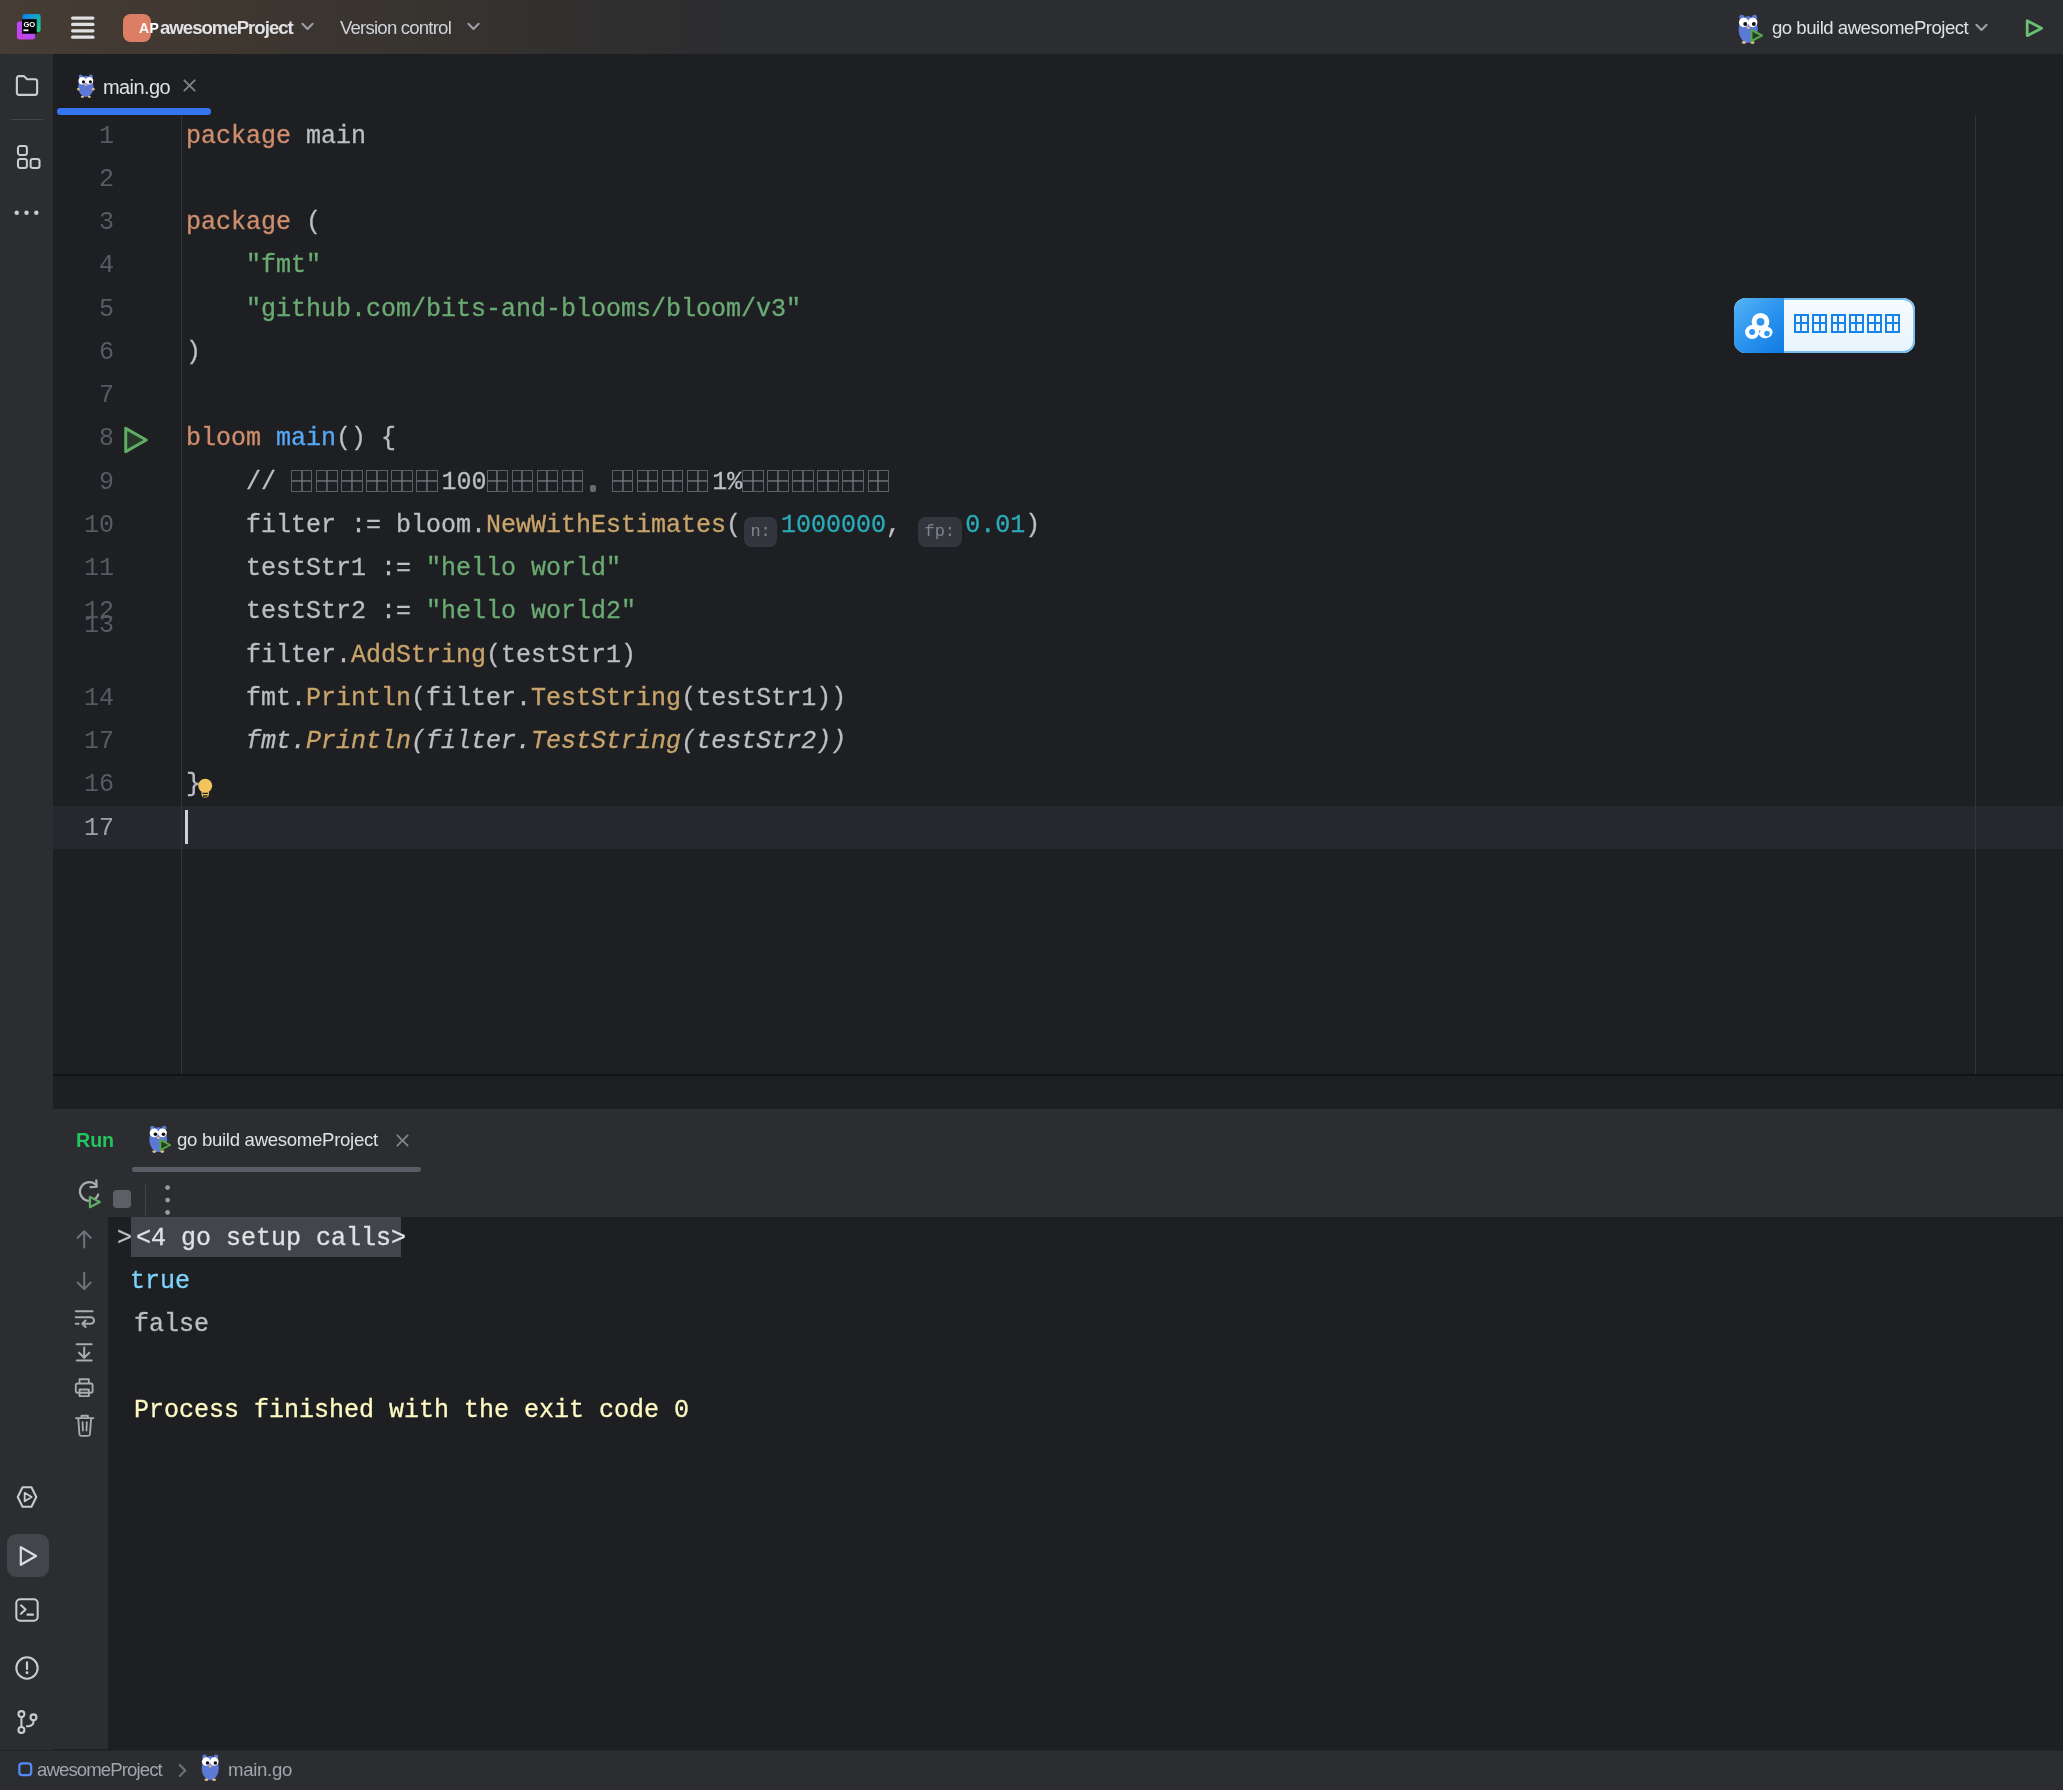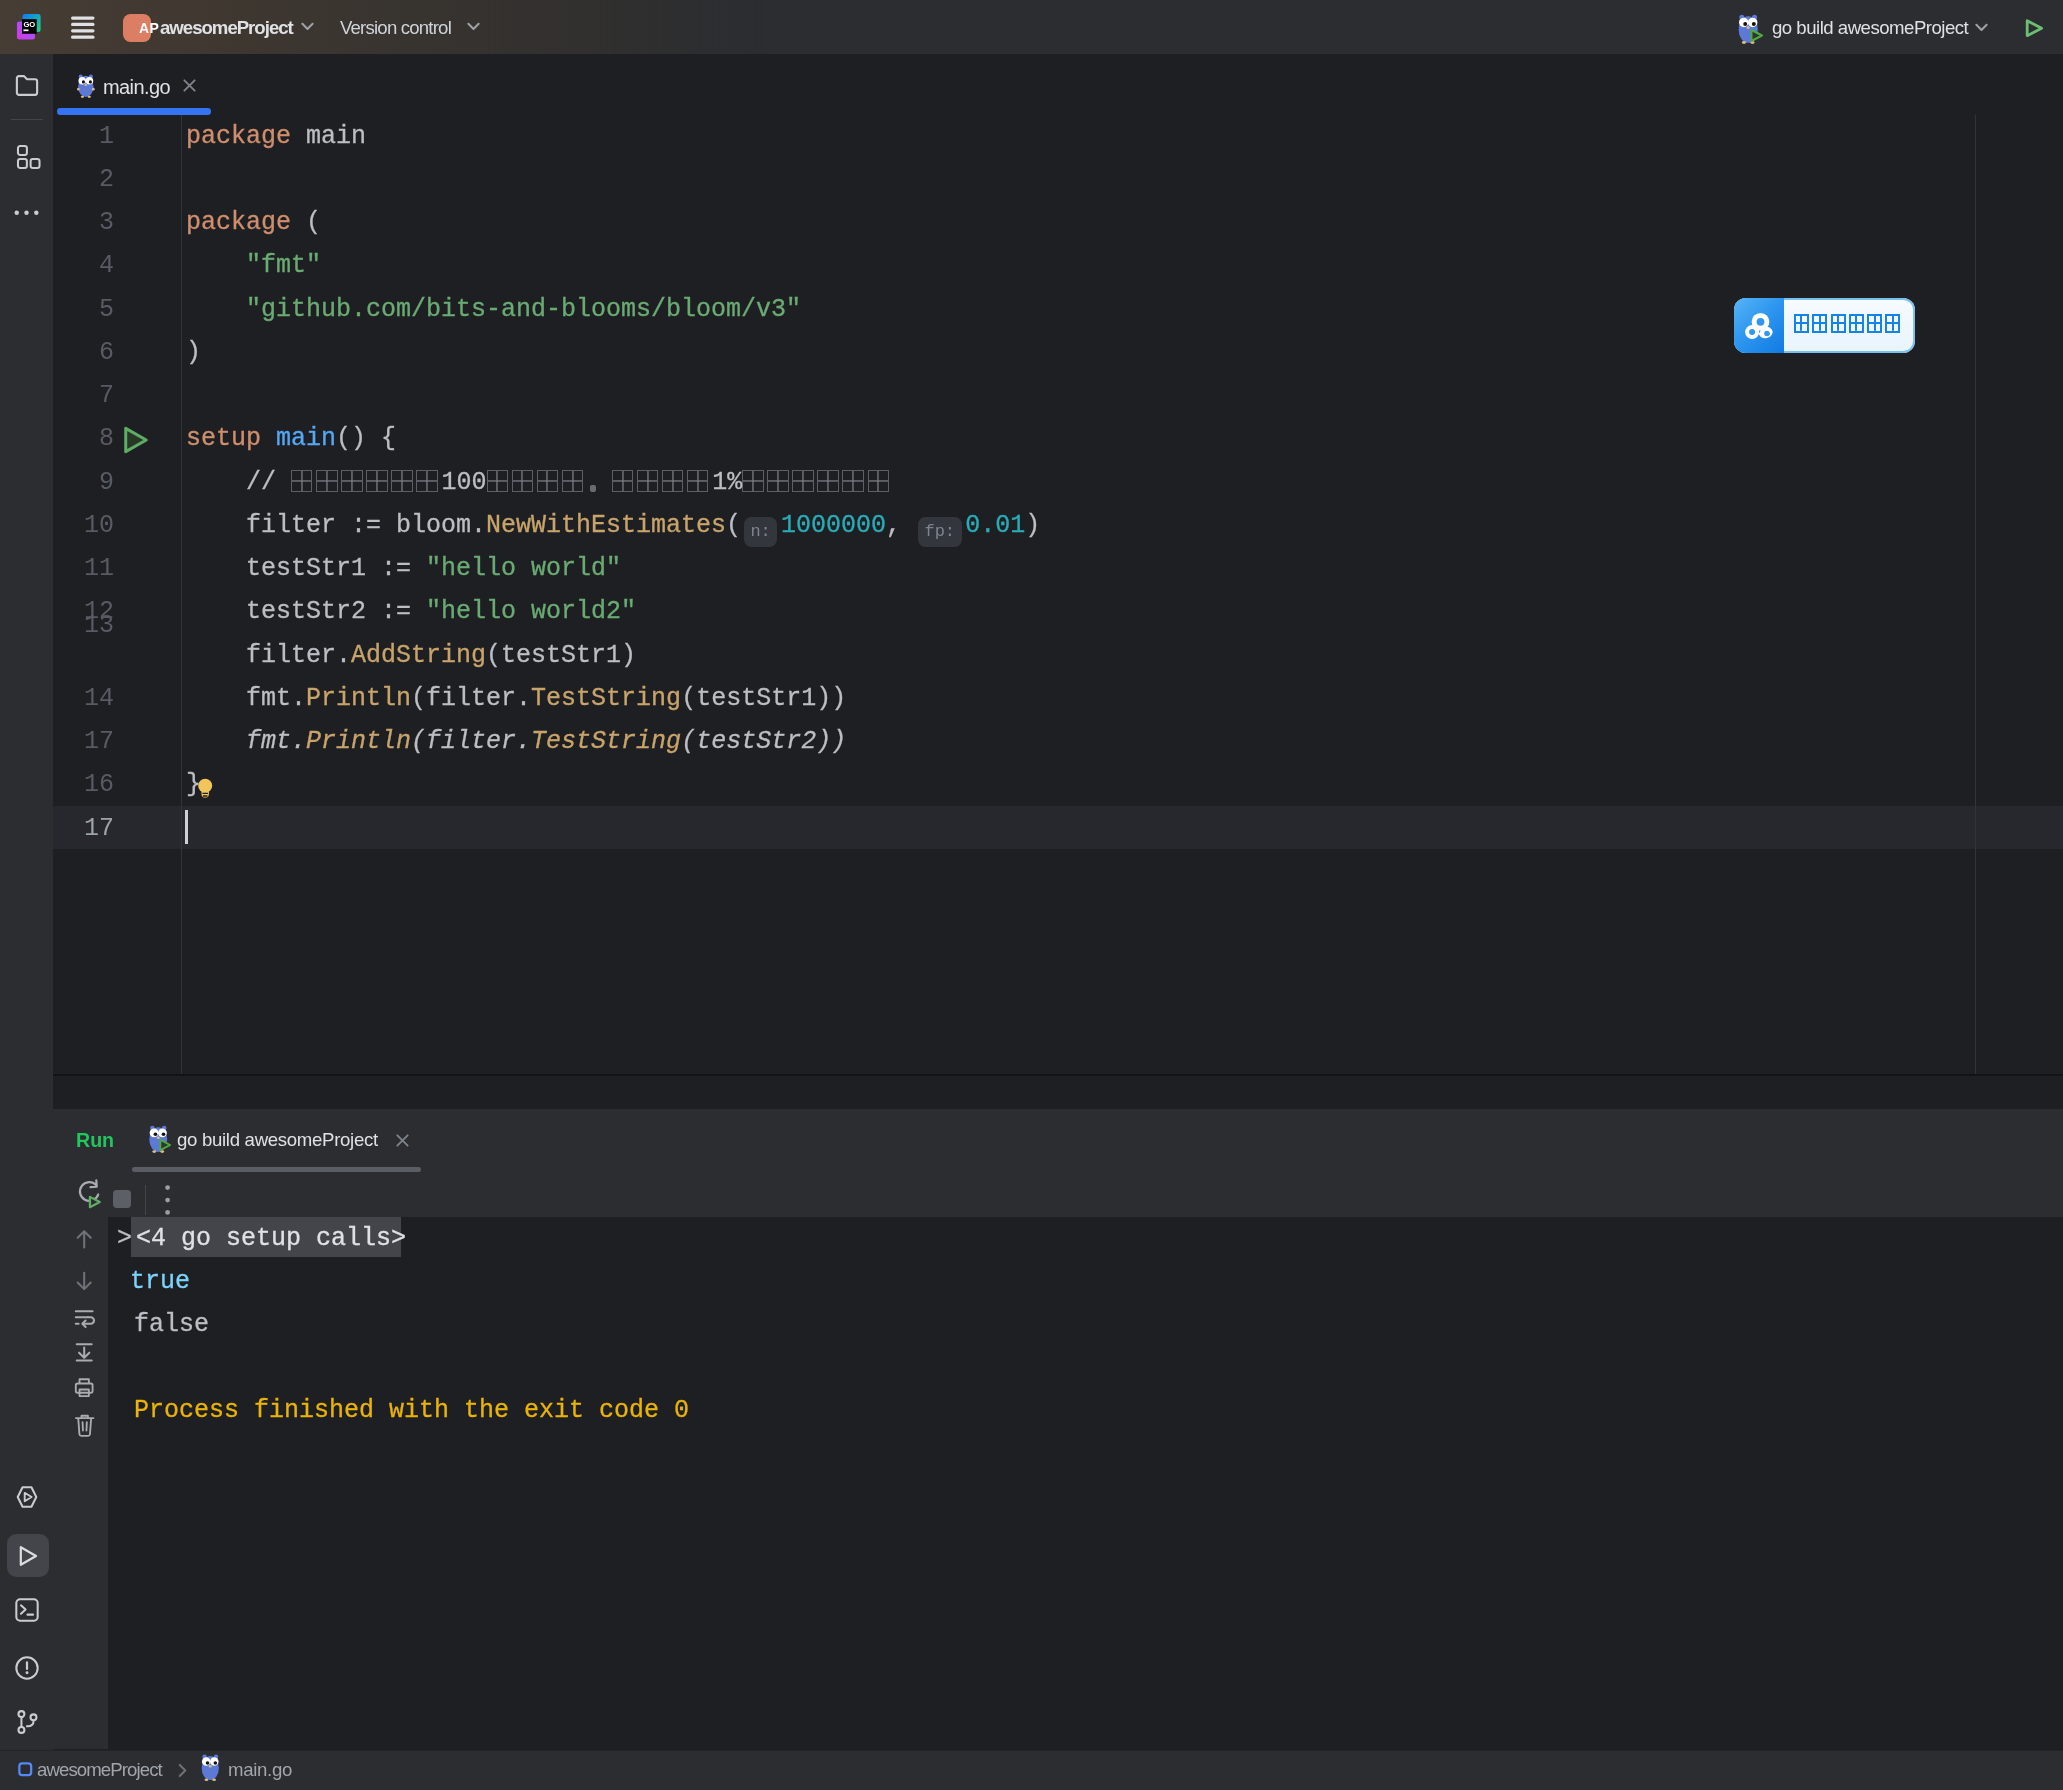--- a/index.html
+++ b/index.html
@@ -56,42 +56,42 @@
 <div class="ln" style="top:677px;">14</div>
 <div class="ln" style="top:720px;">17</div>
 <div class="ln" style="top:763px;">16</div>
 <div class="ln" style="top:807px;color:#9EA2A9;">17</div>
 
 <div class="cl mono" style="top:115px;"><span class="kw">package</span> main</div>
 <div class="cl mono" style="top:201px;"><span class="kw">package</span> (</div>
 <div class="cl mono" style="top:244px;">    <span class="str">"fmt"</span></div>
 <div class="cl mono" style="top:288px;">    <span class="str">"github.com/bits-and-blooms/bloom/v3"</span></div>
 <div class="cl mono" style="top:331px;">)</div>
-<div class="cl mono" style="top:417px;"><span class="kw">setup</span> <span class="decl">main</span>() {</div>
+<div class="cl mono" style="top:417px;"><span class="kw">bloom</span> <span class="decl">main</span>() {</div>
 <div class="cl mono cmt" style="top:461px;">    // <span class="cjk"></span><span class="cjk"></span><span class="cjk"></span><span class="cjk"></span><span class="cjk"></span><span class="cjk"></span>100<span class="cjk"></span><span class="cjk"></span><span class="cjk"></span><span class="cjk"></span><span style="display:inline-block;width:25px;"><span style="display:inline-block;width:6.5px;height:6.5px;border-radius:1.9px;background:rgba(122,127,134,0.8);vertical-align:-2.8px;margin-left:2.8px;"></span></span><span class="cjk"></span><span class="cjk"></span><span class="cjk"></span><span class="cjk"></span>1%<span class="cjk"></span><span class="cjk"></span><span class="cjk"></span><span class="cjk"></span><span class="cjk"></span><span class="cjk"></span></div>
 <div class="cl mono" style="top:504px;">    filter := bloom.<span class="fn">NewWithEstimates</span>(<span class="inlay" style="margin-left:2.8px;margin-right:3.7px;">n:</span><span class="num">1000000</span>, <span class="inlay" style="margin-left:1.9px;margin-right:3.7px;">fp:</span><span class="num">0.01</span>)</div>
 <div class="cl mono" style="top:547px;">    testStr1 := <span class="str">"hello world"</span></div>
 <div class="cl mono" style="top:590px;">    testStr2 := <span class="str">"hello world2"</span></div>
 <div class="cl mono" style="top:634px;">    filter.<span class="fn">AddString</span>(testStr1)</div>
 <div class="cl mono" style="top:677px;">    fmt.<span class="fn">Println</span>(filter.<span class="fn">TestString</span>(testStr1))</div>
 <div class="cl mono" style="top:720px;font-style:italic;">    fmt.<span class="fn">Println</span>(filter.<span class="fn">TestString</span>(testStr2))</div>
 <div class="cl mono" style="top:763px;">}</div>
 
 <div class="abs ui" style="left:76px;top:1129px;font-size:19.6px;font-weight:bold;color:#22c55e;line-height:22.4px;">Run</div>
 <div class="abs ui" style="left:177px;top:1129px;font-size:18.6px;color:#dfe1e5;line-height:22.4px;letter-spacing:-0.3px;">go build awesomeProject</div>
 <svg class="abs" style="left:395px;top:1133px;" width="15" height="15" viewBox="0 0 16 16">
     <path d="M2.5 2.5 L13.5 13.5 M13.5 2.5 L2.5 13.5" stroke="#7f838a" stroke-width="2" stroke-linecap="round"></path>
   </svg>
 
 <div class="abs" style="left:131px;top:1217px;width:270px;height:40px;background:#43454A;"></div>
 <div class="abs mono" style="left:117px;top:1217px;color:#BCBEC4;">&gt;</div>
 <div class="abs mono" style="left:136px;top:1217px;color:#dfe1e5;">&lt;4 go setup calls&gt;</div>
 <div class="abs mono" style="left:130px;top:1260px;color:#7dd3fc;">true</div>
 <div class="abs mono" style="left:134px;top:1303px;color:#BCBEC4;">false</div>
-<div class="abs mono" style="left:134px;top:1389px;color:#eab308;">Process finished with the exit code 0</div>
+<div class="abs mono" style="left:134px;top:1389px;color:#fef9c3;">Process finished with the exit code 0</div>
 
 <div class="abs" style="left:0;top:1750px;width:2063px;height:41px;background:#2b2d30;border-top:0.9px solid #222427;box-sizing:border-box;"></div>
 <div class="abs ui" style="left:37px;top:1760px;font-size:18.6px;color:#A1A5AC;line-height:20.5px;letter-spacing:-0.9px;">awesomeProject</div>
 <svg class="abs" style="left:176px;top:1762px;" width="13" height="17" viewBox="0 0 14 18">
     <path d="M4 3 L10 9 L4 15" stroke="#6E7176" stroke-width="2.2" fill="none" stroke-linecap="round" stroke-linejoin="round"></path>
   </svg>
 <div class="abs ui" style="left:228px;top:1760px;font-size:18.6px;color:#A1A5AC;line-height:20.5px;letter-spacing:-0.3px;">main.go</div>
 <svg class="abs" style="left:17px;top:1761px;" width="17" height="17" viewBox="0 0 18 18">
     <rect x="2.5" y="2.5" width="12.5" height="12.5" rx="3" fill="none" stroke="#548AF7" stroke-width="2.4"></rect>
   </svg>

